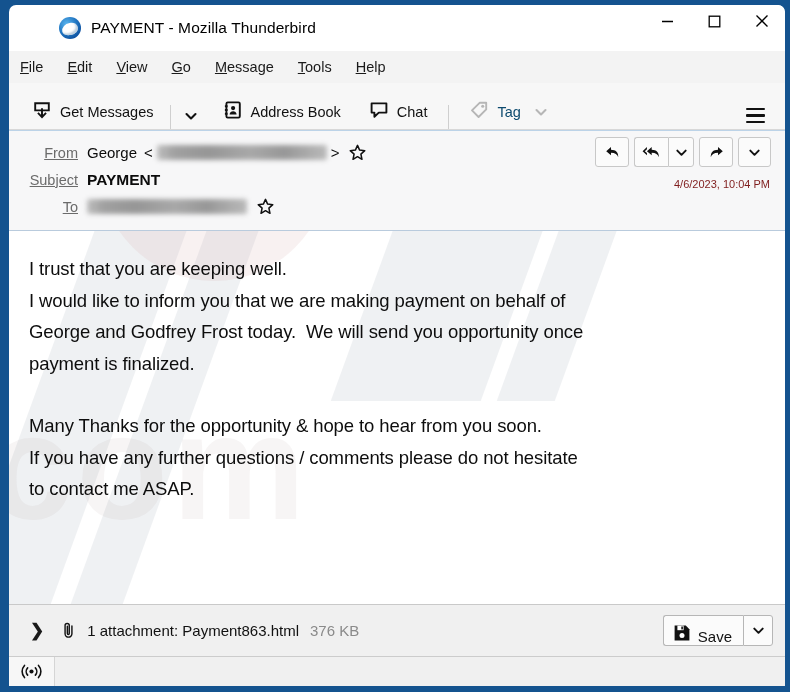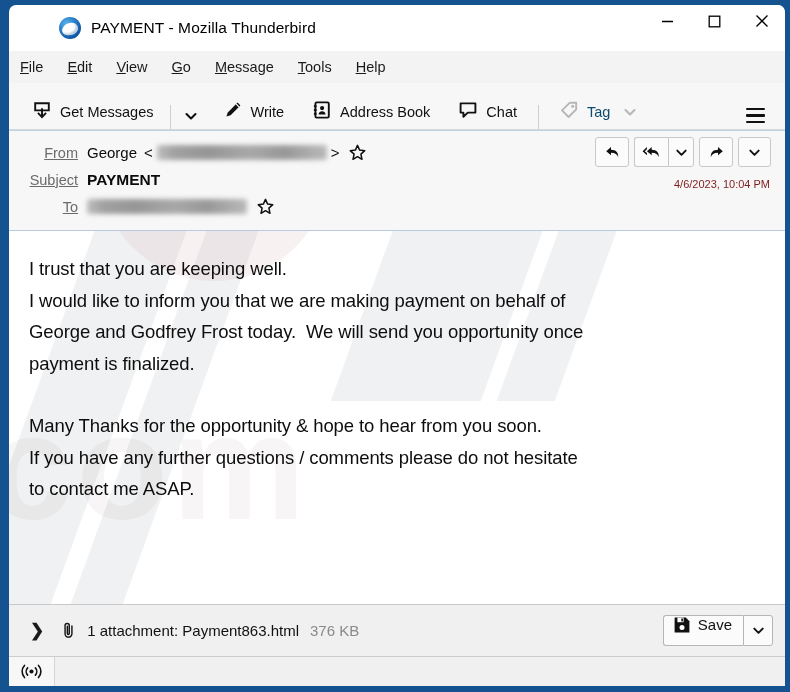--- a/index.html
+++ b/index.html
@@ -320,21 +320,21 @@
     display: flex;
     align-items: stretch;
     height: 31px;
   }
   #save-button {
     background: #fbfbfb;
     border: 1px solid #b6b6b6;
     border-radius: 3px 0 0 3px;
     border-right: none;
     display: flex;
-    align-items: flex-start;
+    align-items: flex-end;
     gap: 7px;
     padding: 0 11px 0 9px;
     cursor: default;
     font-size: 15px;
     color: #111;
   }
   #save-dropdown-button {
     background: #fbfbfb;
     border: 1px solid #b6b6b6;
     border-radius: 0 3px 3px 0;
@@ -419,29 +419,20 @@
       </div>
 
       <div class="tb-sep"></div>
 
       <div class="tb-chevron">
         <svg width="14" height="14" viewBox="0 0 14 14">
             <path d="M2.5 5 L7 9.5 L11.5 5" fill="none" stroke="#111" stroke-width="2.1" stroke-linecap="round" stroke-linejoin="round"></path>
           </svg>
       </div>
 
-      <div class="tb-btn" style="margin-left:10px;">
-        <span>
-          <svg width="20" height="20" viewBox="0 0 20 20">
-            <path d="M14.6 2.6 L17.4 5.4 L7.6 15.2 L3.4 16.6 L4.8 12.4 Z" fill="#111"></path>
-            <path d="M13.2 4.0 L16.0 6.8" stroke="#fff" stroke-width="1.1"></path>
-          </svg>
-        </span>
-        <span>Write</span>
-      </div>
 
       <div class="tb-btn" style="margin-left:10px;">
         <span>
           <svg width="20" height="20" viewBox="0 0 20 20">
             <rect x="3.4" y="2.4" width="13.4" height="15.2" rx="1.3" fill="none" stroke="#111" stroke-width="1.9"></rect>
             <circle cx="10.1" cy="8.1" r="2.1" fill="#111"></circle>
             <path d="M6.6 14.6 c0-2.3 1.7-3.4 3.5-3.4 s3.5 1.1 3.5 3.4 z" fill="#111"></path>
             <line x1="1.9" y1="6.2" x2="4.6" y2="6.2" stroke="#111" stroke-width="1.9"></line>
             <line x1="1.9" y1="10" x2="4.6" y2="10" stroke="#111" stroke-width="1.9"></line>
             <line x1="1.9" y1="13.8" x2="4.6" y2="13.8" stroke="#111" stroke-width="1.9"></line>

